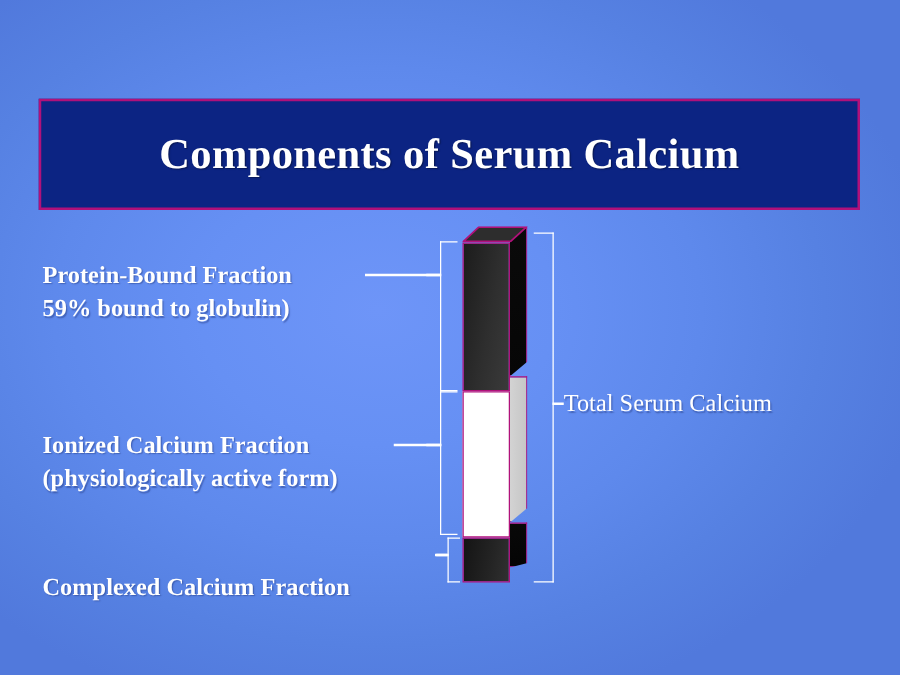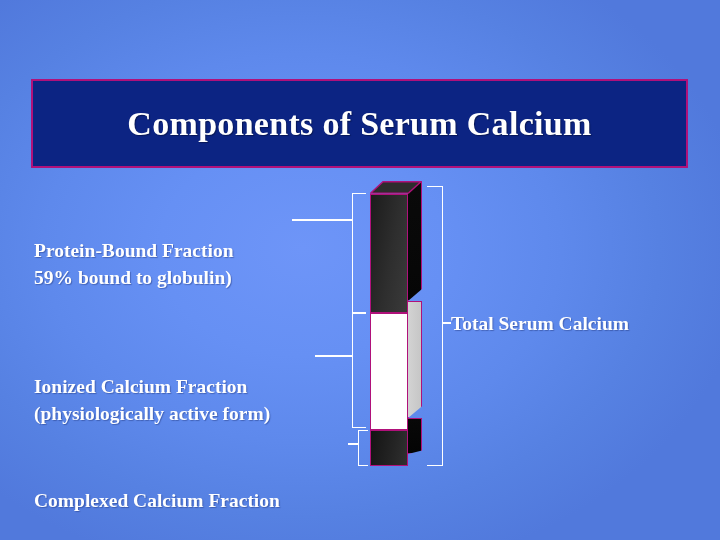--- a/index.html
+++ b/index.html
@@ -50,34 +50,33 @@
 
   
   .callout {
     position: absolute;
     color: #ffffff;
     font-size: 19.5px;
     font-weight: bold;
     line-height: 27px;
     white-space: nowrap;
     text-shadow: 1px 1px 1px rgba(30,50,120,0.45);
-    margin-top: 30px;
   }
   #label-protein  { left: 34px; top: 207px; }
   #label-ionized  { left: 34px; top: 343px; }
   #label-complex  { left: 34px; top: 457px; }
 
   
   #label-total {
     position: absolute;
     left: 451px;
     top: 310px;
     color: #ffffff;
     font-size: 19.5px;
-    font-weight: bold;
+    font-weight: normal;
     line-height: 27px;
     white-space: nowrap;
     text-shadow: 1px 1px 1px rgba(30,50,120,0.45);
   }
 
   
   .leader {
     position: absolute;
     height: 1.6px;
     background: #ffffff;

